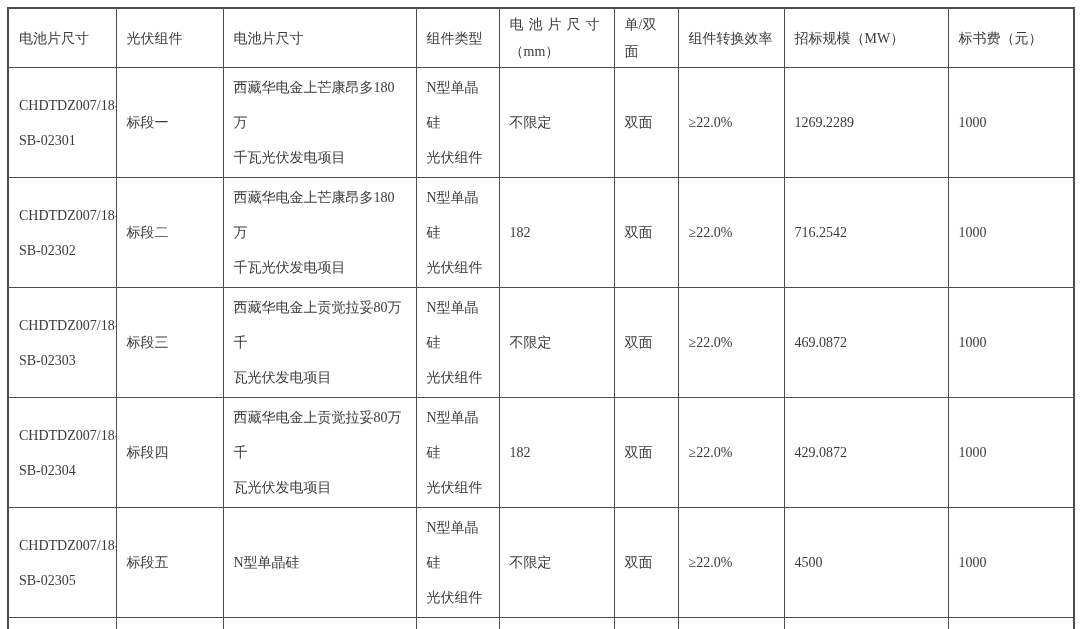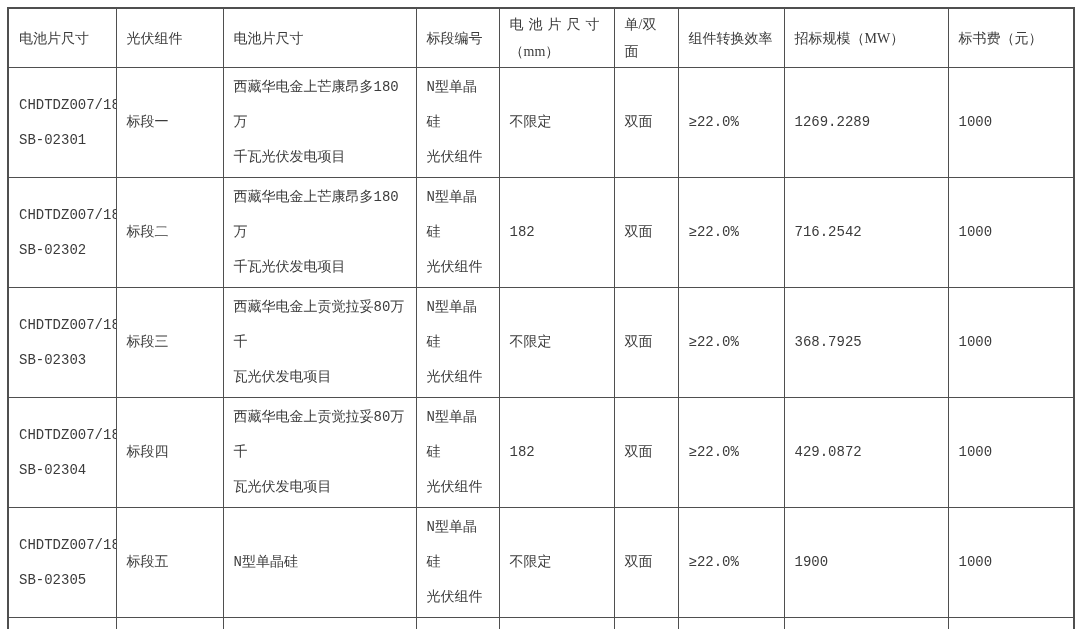--- a/index.html
+++ b/index.html
@@ -26,21 +26,21 @@
     vertical-align:middle;
     text-align:left;
     padding:2px 8px 2px 10px;
     font-size:14px;
     font-weight:normal;
     color:var(--text);
     white-space:pre-line;
     overflow:hidden;
   }
   .bid-table th{line-height:27px;}
-  .bid-table td{line-height:35px;font-family:Liberation Mono, monospace;}
+  .bid-table td{line-height:35px;}
   tr.h-header{height:57px;}
   tr.h-r0{height:104px;}
   tr.h-r1{height:94px;}
   tr.h-r2{height:93px;}
   tr.h-r3{height:88px;}
   tr.h-r4{height:67px;}
   tr.h-r5{height:68px;}
   .spread{letter-spacing:5px;display:inline-block;}
 </style>
 </head>
@@ -57,21 +57,21 @@
         <col style="width:64px">
       <col style="width:106px">
         <col style="width:164px">
         <col style="width:126px">
     </colgroup>
     <thead>
       <tr class="h-header">
         <th>电池片尺寸</th>
         <th>光伏组件</th>
         <th>电池片尺寸</th>
-        <th>标段编号</th>
+        <th>组件类型</th>
         <th><span class="spread">电池片尺寸</span><span>（mm）</span></th>
         <th>单/双面</th>
         <th>组件转换效率</th>
         <th>招标规模（MW）</th>
         <th>标书费（元）</th>
       </tr>
     </thead>
     <tbody>
       <tr class="h-r0">
         <td>CHDTDZ007/18-
@@ -105,21 +105,21 @@
         <td>CHDTDZ007/18-
 SB-02303</td>
         <td>标段三</td>
         <td>西藏华电金上贡觉拉妥80万千
 瓦光伏发电项目</td>
         <td>N型单晶硅
 光伏组件</td>
         <td>不限定</td>
         <td>双面</td>
         <td>≥22.0%</td>
-        <td>368.7925</td>
+        <td>469.0872</td>
         <td>1000</td>
       </tr>
       <tr class="h-r3">
         <td>CHDTDZ007/18-
 SB-02304</td>
         <td>标段四</td>
         <td>西藏华电金上贡觉拉妥80万千
 瓦光伏发电项目</td>
         <td>N型单晶硅
 光伏组件</td>
@@ -132,21 +132,21 @@
       <tr class="h-r4">
         <td>CHDTDZ007/18-
 SB-02305</td>
         <td>标段五</td>
         <td>N型单晶硅</td>
         <td>N型单晶硅
 光伏组件</td>
         <td>不限定</td>
         <td>双面</td>
         <td>≥22.0%</td>
-        <td>1900</td>
+        <td>4500</td>
         <td>1000</td>
       </tr>
       <tr class="h-r5">
         <td>CHDTDZ007/18-
 SB-02306</td>
         <td>标段六</td>
         <td>P型框架标段</td>
         <td>P型单晶硅
 光伏组件</td>
         <td>不限定</td>

